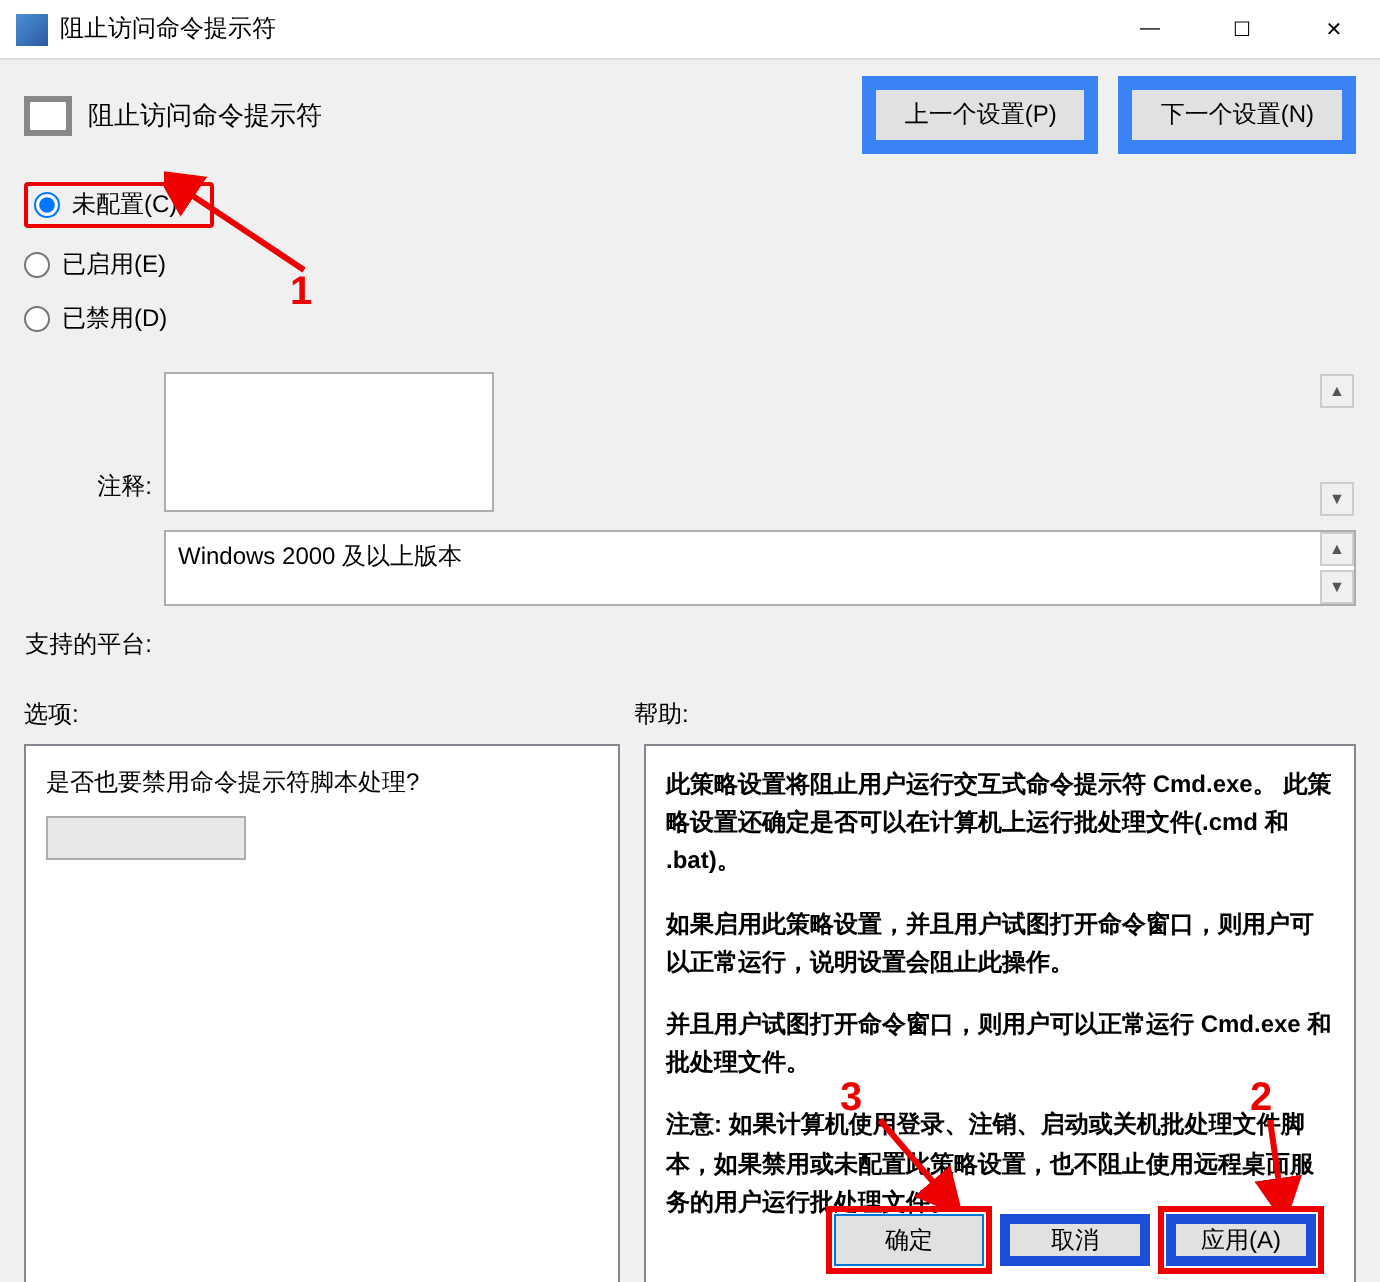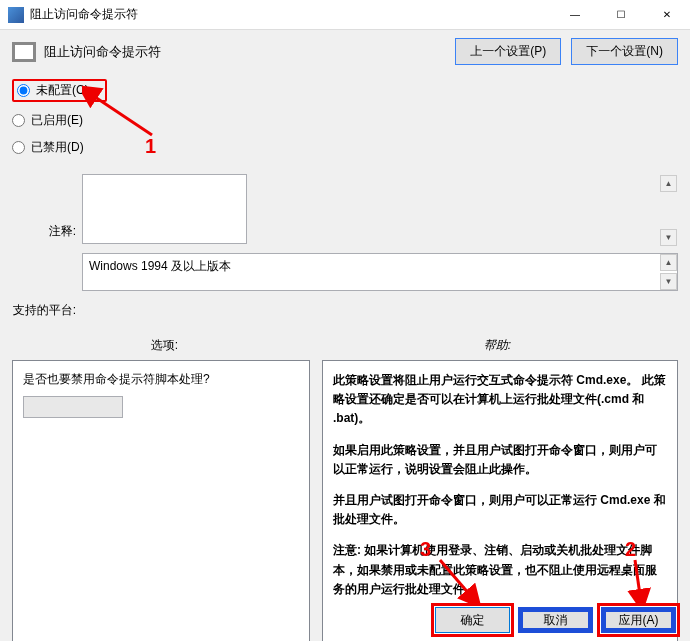--- a/index.html
+++ b/index.html
@@ -48,21 +48,21 @@
     display:inline-block;
     position:relative;
   }
   .header-icon::after{
     content:""; position:absolute; inset:3px; background:#fff;
   }
   .subtitle-text { flex: 1; font-size: 13px; }
   .nav-btns { display: flex; gap: 10px; }
   .nav-btn {
     background: #e1e1e1;
-    border: 1px solid #3b82f6;
+    border: 7px solid #3b82f6;
     padding: 4px 14px;
     font-size: 12px;
     min-width: 92px;
     text-align: center;
   }
 
   .config-area {
     display: flex;
     padding: 0 12px 8px 12px;
     gap: 8px;
@@ -125,24 +125,23 @@
     border: 1px solid #ccc;
     font-size: 8px;
     display:flex;align-items:center;justify-content:center;
     color:#555;
   }
   .comment-wrap { position: relative; flex:1; }
 
   .section-labels {
     display: flex;
     padding: 4px 12px 6px 12px;
-    text-align: center;
   }
   .sec-left { width: 305px; }
-  .sec-right { flex: 1; font-style: italic; }
+  .sec-right { flex: 1; }
 
   .lower {
     display: flex;
     padding: 0 12px;
     gap: 12px;
     height: 340px;
   }
   .options-pane {
     width: 298px;
     border: 1px solid #828790;
@@ -164,21 +163,21 @@
     background: #fff;
     padding: 10px;
     overflow-y: auto;
     line-height: 1.6;
   }
   .help-pane p { margin: 0 0 12px 0; font-weight: bold; }
 
   .footer {
     position: absolute;
     bottom: 8px;
-    right: 14px;
+    right: 32px;
     display: flex;
     gap: 8px;
   }
   .footer-btn {
     min-width: 75px;
     height: 26px;
     border: 5px solid #1d4ed8;
     background: #e1e1e1;
     font-size: 12px;
     padding: 0 12px;
@@ -240,21 +239,21 @@
         <textarea class="comment-box" style=""></textarea>
         <div class="scroll-btns">
           <div class="scroll-btn">▲</div>
           <div class="scroll-btn">▼</div>
         </div>
       </div>
     </div>
     <div class="field-row">
       <div class="field-label">支持的平台:</div>
       <div class="comment-wrap">
-        <div class="platform-box">Windows 1994 及以上版本</div>
+        <div class="platform-box">Windows 2000 及以上版本</div>
         <div class="scroll-btns">
           <div class="scroll-btn">▲</div>
           <div class="scroll-btn">▼</div>
         </div>
       </div>
     </div>
   </div>
 </div>
 
 <div class="section-labels">

